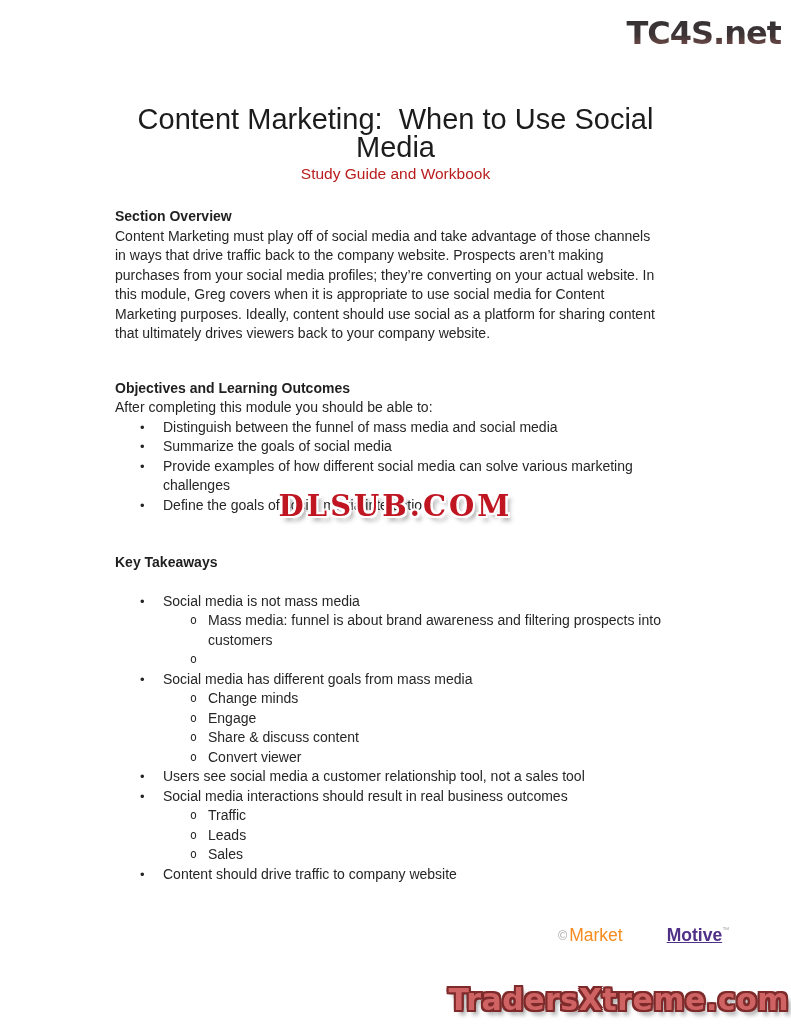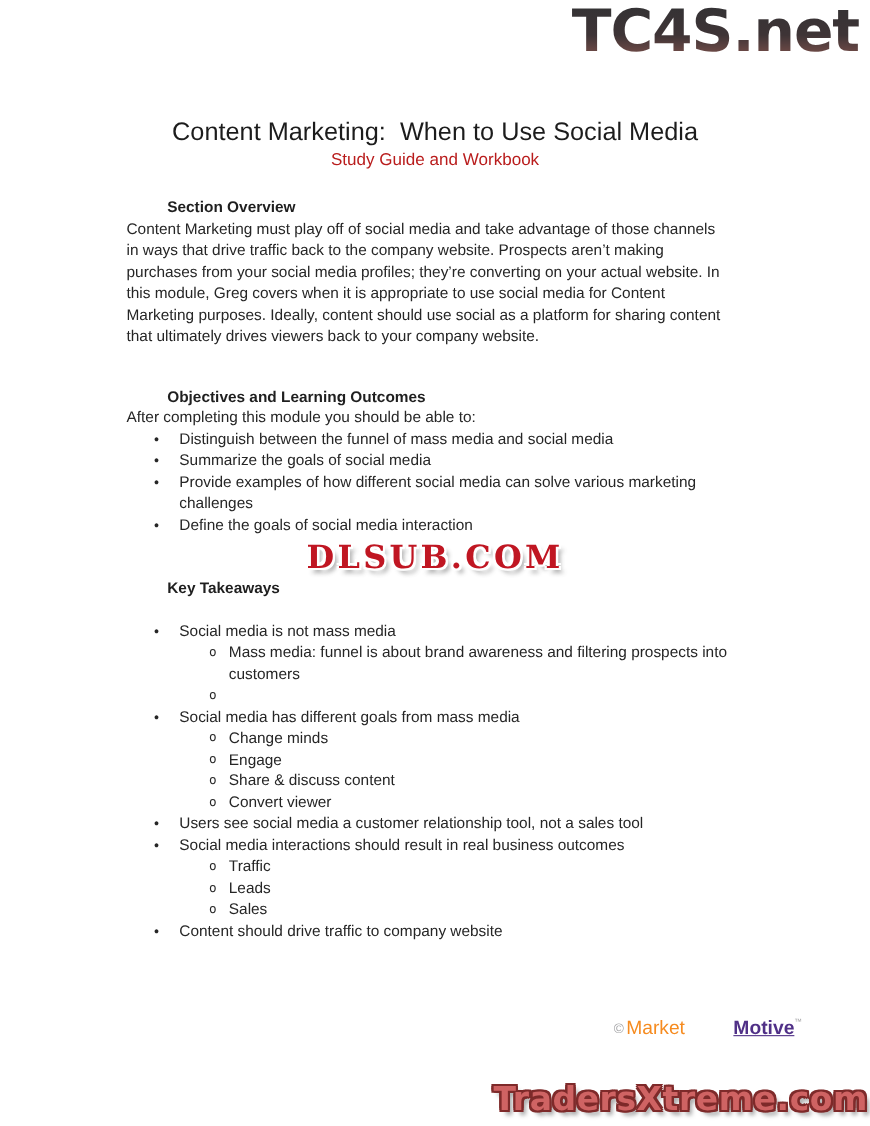--- a/index.html
+++ b/index.html
@@ -8,50 +8,50 @@
     width:791px; height:1024px;
     margin:0 auto;
     background:#ffffff;
     font-family:"Liberation Sans", sans-serif;
     color:#262626;
     overflow:hidden;
   }
 
   
   .site-logo {
-    position:absolute; top:0; right:10px;
+    position:absolute; top:16px; right:10px;
     font-family:"DejaVu Sans", sans-serif;
-    font-size:53px; font-weight:800; letter-spacing:-1px;
+    font-size:32px; font-weight:800; letter-spacing:-1px;
     background:linear-gradient(180deg,#323234 0%,#3e3436 55%,#8a5750 100%);
     -webkit-background-clip:text; background-clip:text;
     color:transparent;
     line-height:1.1;
   }
 
   .content {
     position:relative;
     padding:0 40px 0 115px;
     font-size:14px; line-height:19.5px;
   }
 
   .doc-title {
     margin:105px 75px 0 0;
     text-align:center;
-    font-size:23px; line-height:28px; font-weight:400;
+    font-size:29px; line-height:28px; font-weight:400;
     color:#1c1c1c;
     white-space:pre-wrap;
   }
   .doc-subtitle {
     margin:3px 75px 0 0;
     text-align:center;
     font-size:15.5px; line-height:20px;
     color:#b91c1c;
   }
 
-  .h { font-weight:700; color:#1f1f1f;margin-left:37px; }
+  .h { font-weight:700; color:#1f1f1f; }
   .h.overview   { margin-top:23px; }
   .h.objectives { margin-top:35px; }
   .h.takeaways  { margin-top:38px; }
 
   .para { white-space:pre-line; }
 
   .list { }
   .list.gap-top { margin-top:19px; }
   .li { display:flex; }
   .li .marker { flex:none; }

